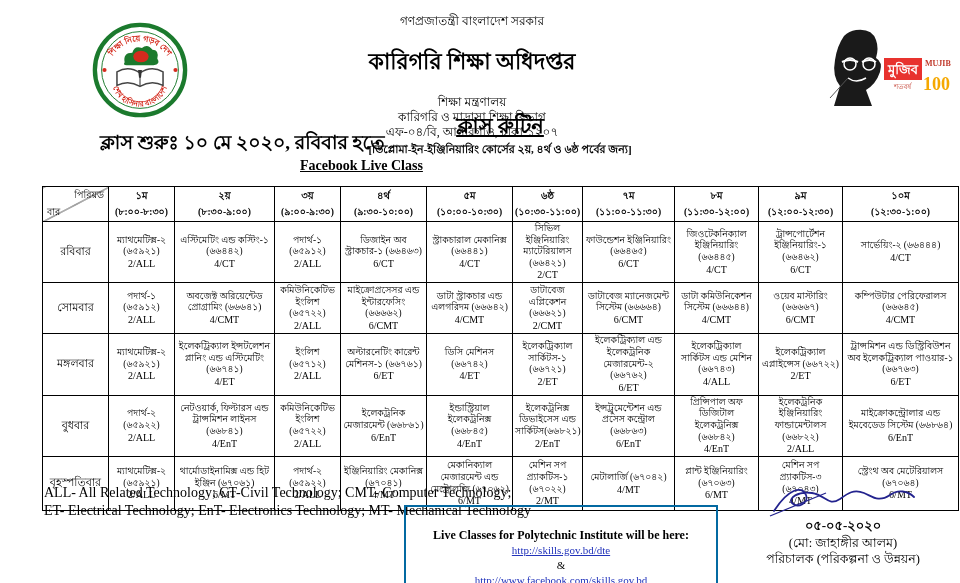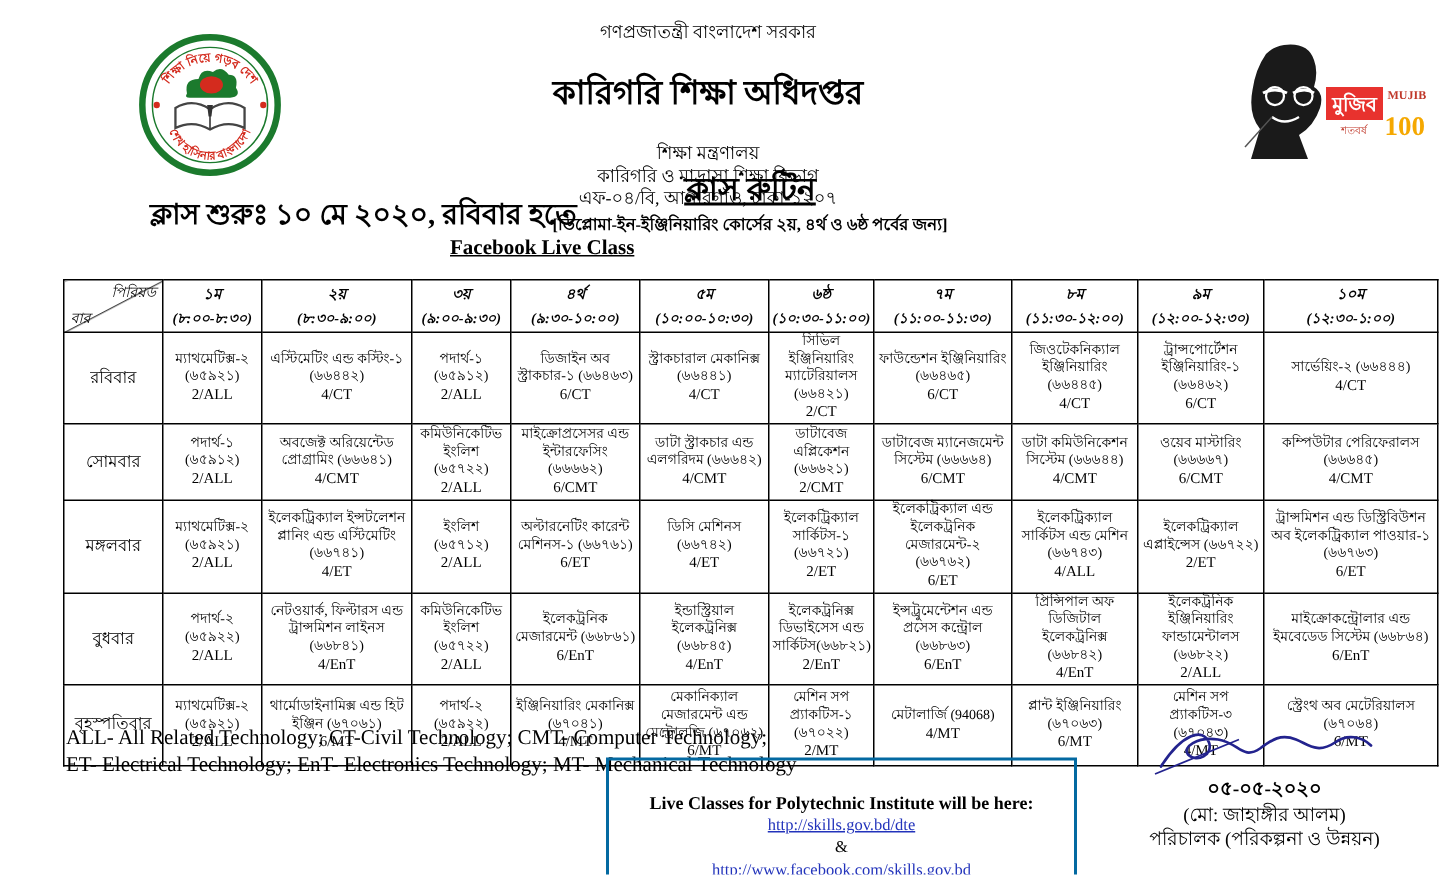--- a/index.html
+++ b/index.html
@@ -22,21 +22,21 @@
   .course-note   { position: absolute; top: 141px; left: 300px; right: 260px; text-align: center;
                    font-size: 11px; font-weight: bold; }
   .fb-live       { position: absolute; top: 158px; left: 300px; right: 260px; text-align: left;
                    font-size: 14px; font-weight: bold; text-decoration: underline; }
 
   
   table.routine { position: absolute; top: 186px; left: 42px; width: 916px;
                   border-collapse: collapse; table-layout: fixed; }
   table.routine th, table.routine td { border: 1px solid #000; text-align: center;
                   vertical-align: middle; padding: 1px 2px; }
-  table.routine thead tr { height: 27px; font-style: italic; }
+  table.routine thead tr { height: 27px; }
   table.routine tbody tr:nth-child(1) { height: 48px; }
   table.routine tbody tr:nth-child(2) { height: 51px; }
   table.routine tbody tr:nth-child(3) { height: 53px; }
   table.routine tbody tr:nth-child(4) { height: 59px; }
   table.routine tbody tr:nth-child(5) { height: 54px; }
   .p-ord  { font-size: 10px; }
   .p-time { font-size: 9.5px; }
   th.corner { position: relative; padding: 0;
               background: linear-gradient(to bottom right, transparent calc(50% - 0.6px), #000 50%, transparent calc(50% + 0.6px)); }
   .corner-top    { position: absolute; top: 1px; right: 4px; font-size: 9.5px; font-weight: normal; }
@@ -368,21 +368,21 @@
         </td>
         <td class="class-cell">
           <div class="subject">মেকানিক্যাল মেজারমেন্ট এন্ড মেট্রোলজি (৬৭০৬২)</div>
           <div class="group">6/MT</div>
         </td>
         <td class="class-cell">
           <div class="subject">মেশিন সপ প্র্যাকটিস-১ (৬৭০২২)</div>
           <div class="group">2/MT</div>
         </td>
         <td class="class-cell">
-          <div class="subject">মেটালার্জি (94068)</div>
+          <div class="subject">মেটালার্জি (৬৭০৪২)</div>
           <div class="group">4/MT</div>
         </td>
         <td class="class-cell">
           <div class="subject">প্লান্ট ইঞ্জিনিয়ারিং (৬৭০৬৩)</div>
           <div class="group">6/MT</div>
         </td>
         <td class="class-cell">
           <div class="subject">মেশিন সপ প্র্যাকটিস-৩ (৬৭০৪৩)</div>
           <div class="group">4/MT</div>
         </td>

